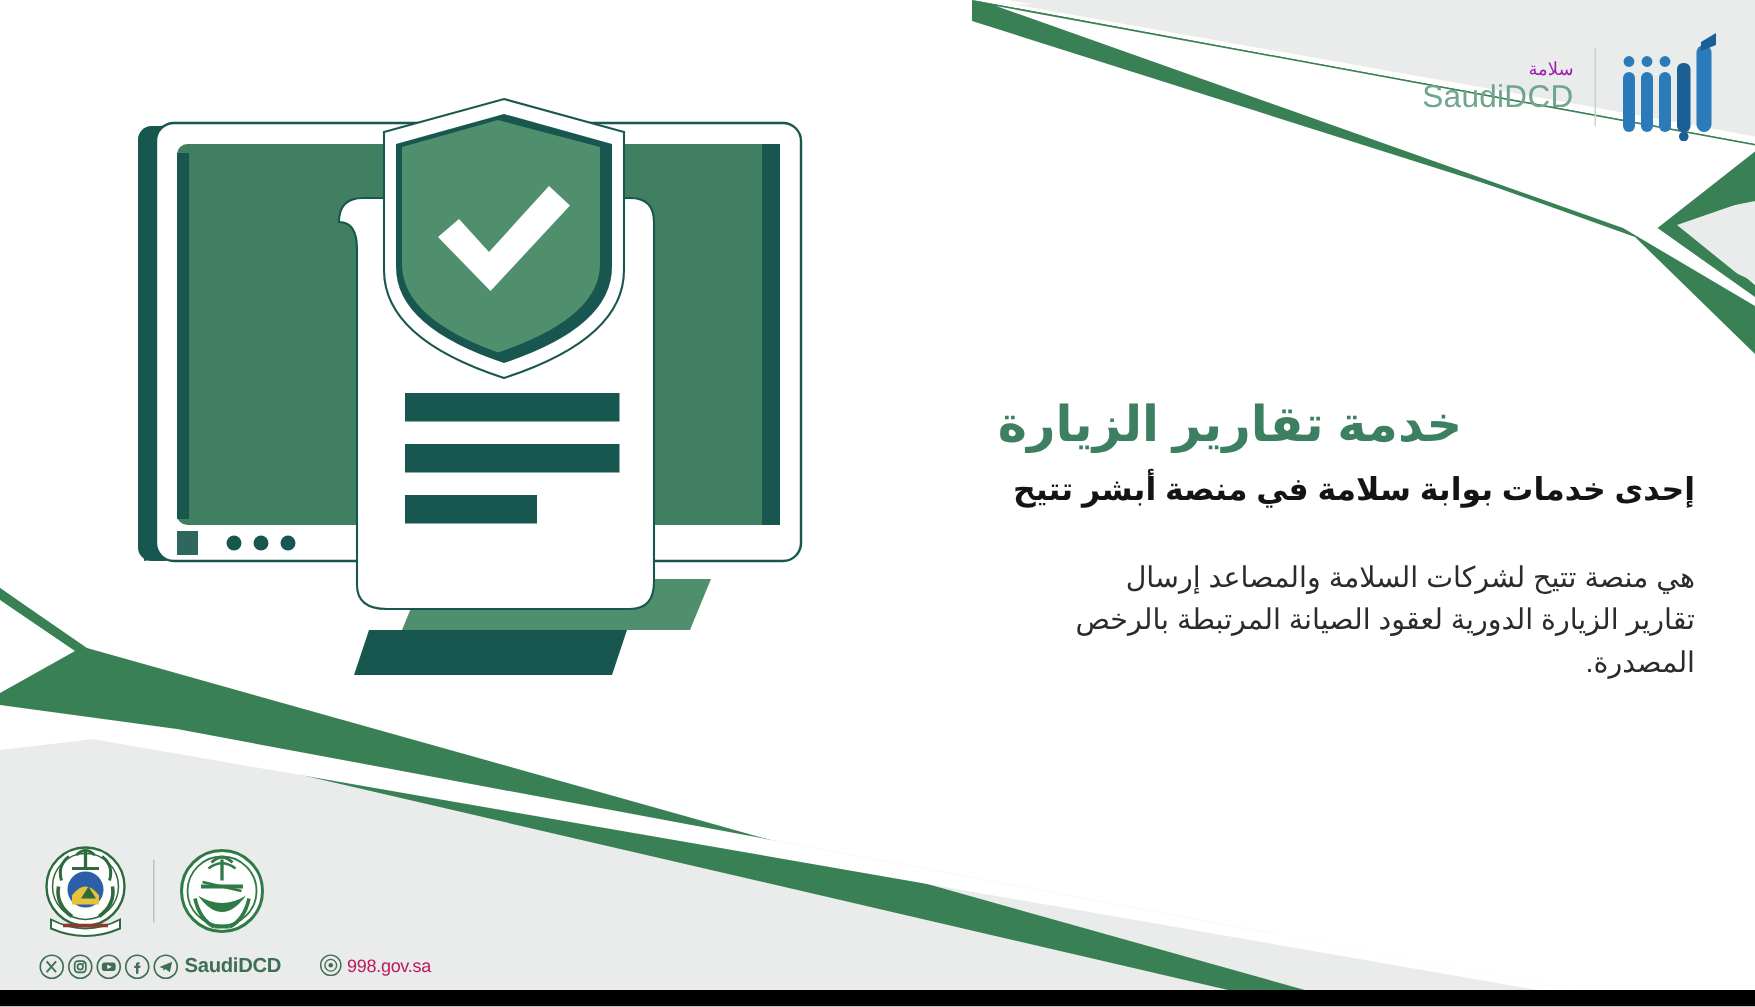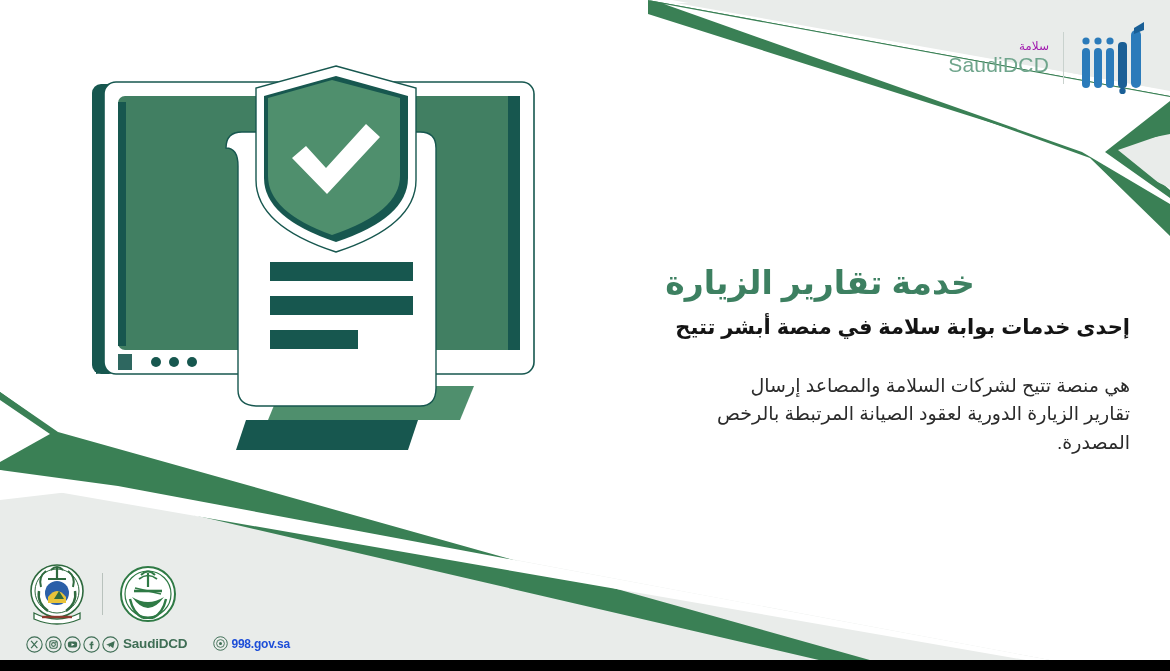--- a/index.html
+++ b/index.html
@@ -57,21 +57,21 @@
   }
   .emblems{display:flex;align-items:center;gap:10px;}
   .emblem-divider{width:1px;height:42px;background:#b9c2bd;margin:0 4px;}
   .social-row{display:flex;align-items:flex-start;gap:0px;}
   .social-icons{display:flex;align-items:center;gap:2px;}
   .handle{
     font-size:13.5px;color:#3f6e55;font-weight:bold;
     margin-left:4px;letter-spacing:-.2px;
   }
   .site-group{display:flex;align-items:center;gap:3px;margin-left:26px;}
-  .site-text{font-size:12px;color:#1d4ed8;font-weight:bold;letter-spacing:-.2px;}
+  .site-text{font-size:12px;color:#be185d;font-weight:normal;letter-spacing:-.2px;}
 
   .bottom-bar{
     position:absolute;left:0;bottom:0;width:1170px;height:11px;background:#000;
   }
 </style>
 </head>
 <body>
 
 <div id="stage">
 

